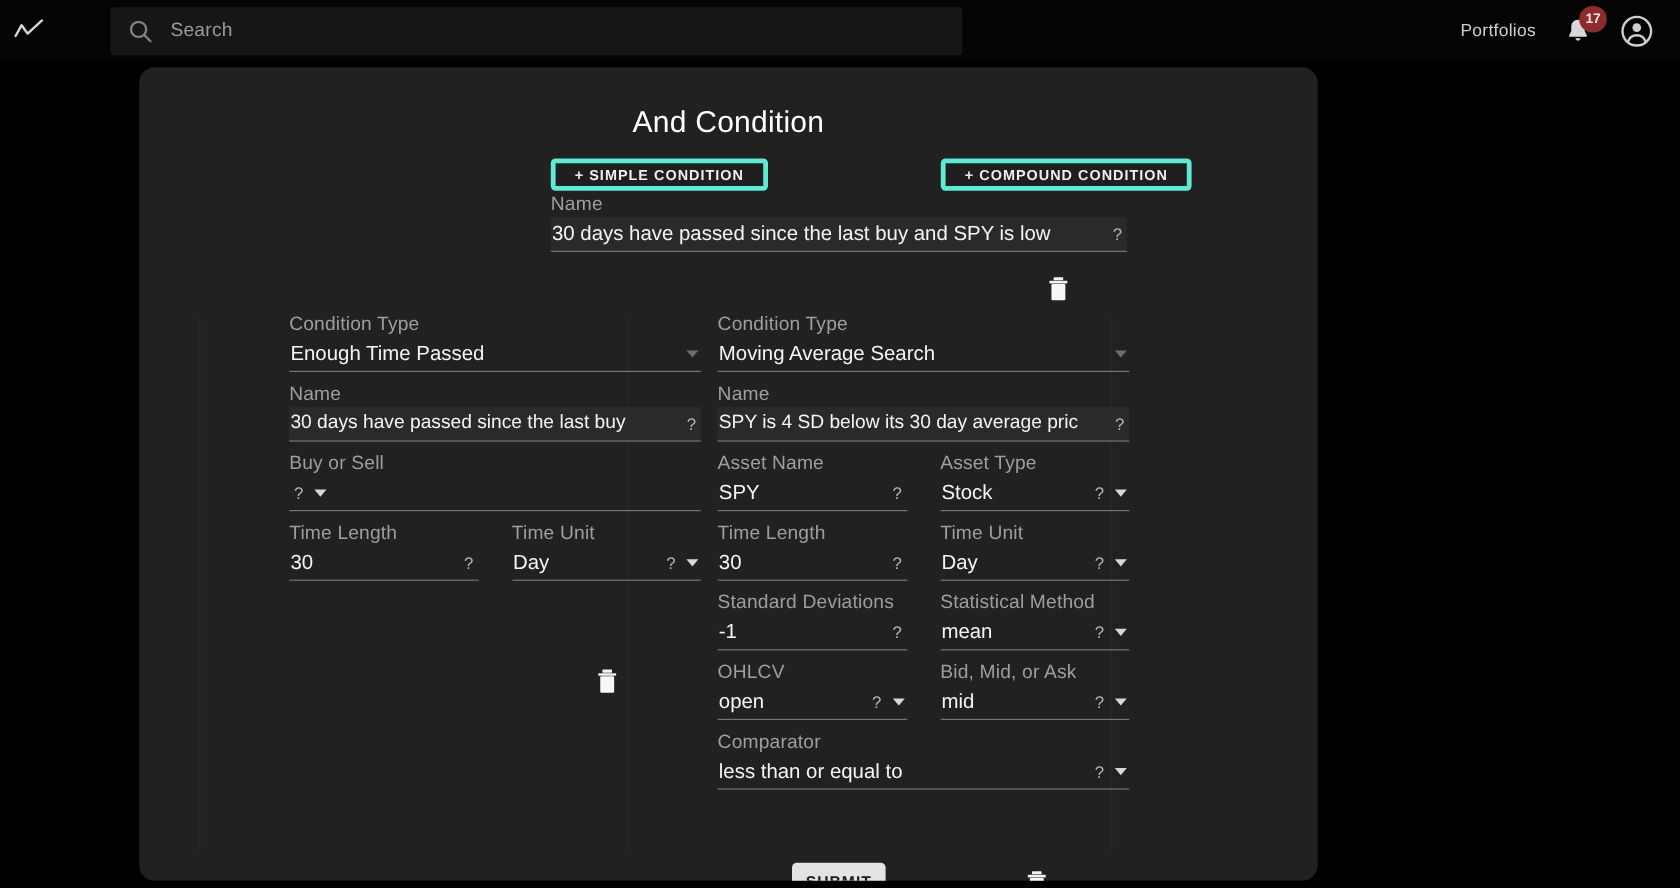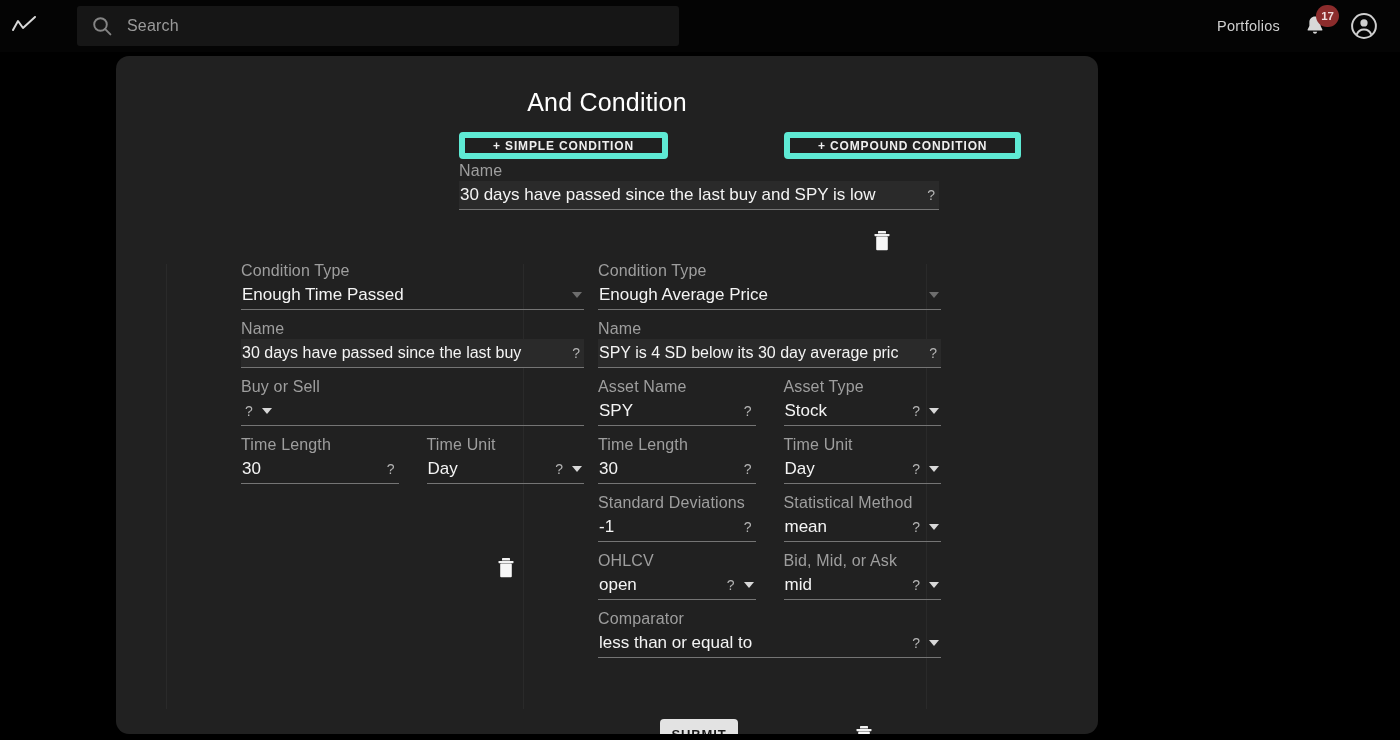--- a/index.html
+++ b/index.html
@@ -18,22 +18,22 @@
     display: flex; align-items: center;
   }
   .logo {
     width: 48px; height: 52px;
     display: flex; align-items: center; justify-content: center;
     flex: 0 0 auto;
   }
   .logo svg { display: block; }
 
   .searchbox {
-    margin-left: 29px;
-    width: 602px; height: 40px;
+    margin-left: 44px;
+    width: 710px; height: 40px;
     background: #161616;
     border-radius: 3px;
     display: flex; align-items: center;
     padding-left: 14px;
     flex: 0 0 auto;
   }
   .search-icon { width: 22px; height: 22px; flex: 0 0 auto; opacity: .62; }
   .search-placeholder {
     margin-left: 14px;
     color: #9a9a9a;
@@ -84,29 +84,29 @@
   }
 
   
   .top-btn-row {
     position: absolute; left: 0; top: 76px;
     width: 100%;
   }
   .btn-outline {
     position: absolute;
     height: 27px;
-    border: 6px solid #5eead4;
+    border: 4px solid #5eead4;
     border-radius: 4px;
     background: #1f1f1f;
     color: #efefef;
     font-size: 12px;
     font-weight: 700;
     letter-spacing: .85px;
     display: flex; align-items: center; justify-content: center;
-    padding: 0 28px;
+    padding: 0 16px;
     cursor: pointer;
     text-align: center;
   }
   #btn-simple   { left: 343px; }
   #btn-compound { left: 668px; }
 
   
   .field { position: absolute; }
   .field-label {
     color: #9e9e9e;
@@ -319,21 +319,21 @@
           </div>
         </div>
       </div>
     </div>
 
     <div class="panel" id="panel-right">
 
       <div class="row">
         <div class="field-label">Condition Type</div>
         <div class="field-input">
-          <span class="field-value">Enough Average Price</span>
+          <span class="field-value">Moving Average Search</span>
           <span class="caret dim"></span>
         </div>
       </div>
 
       <div class="row">
         <div class="field-label">Name</div>
         <div class="field-input filled">
           <span class="field-value small">SPY is 4 SD below its 30 day average pric</span>
           <span class="qmark">?</span>
         </div>

